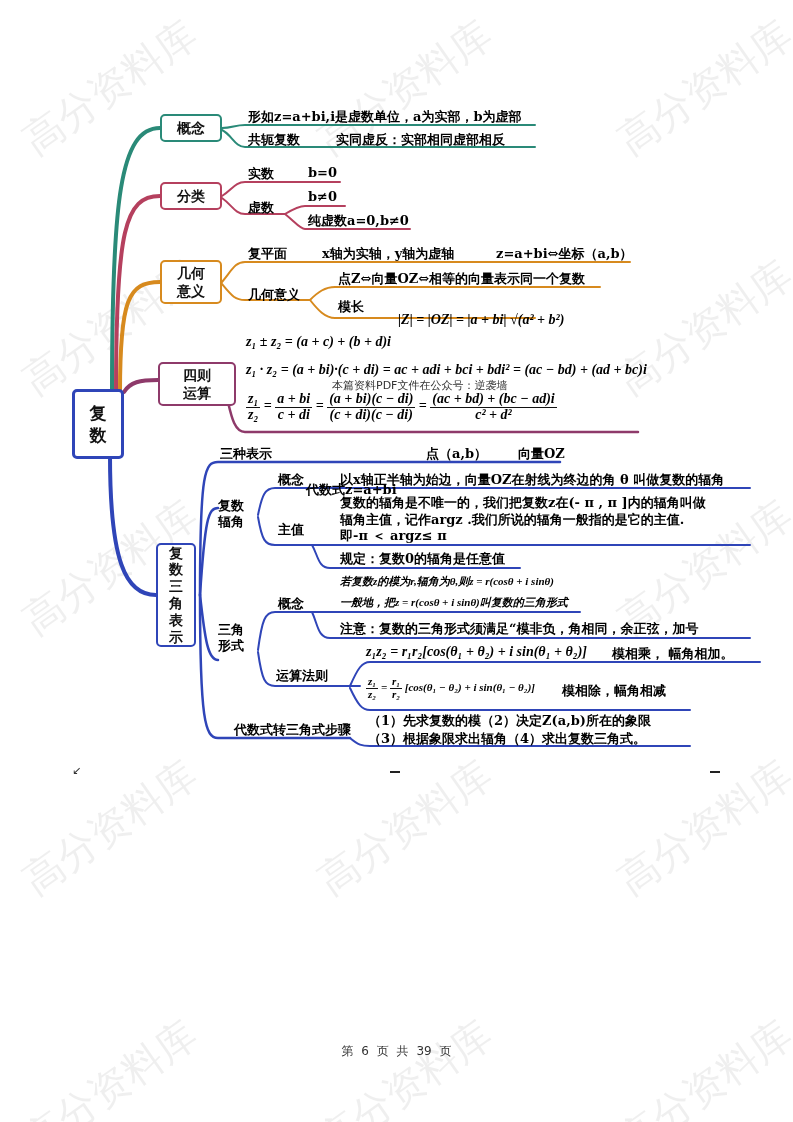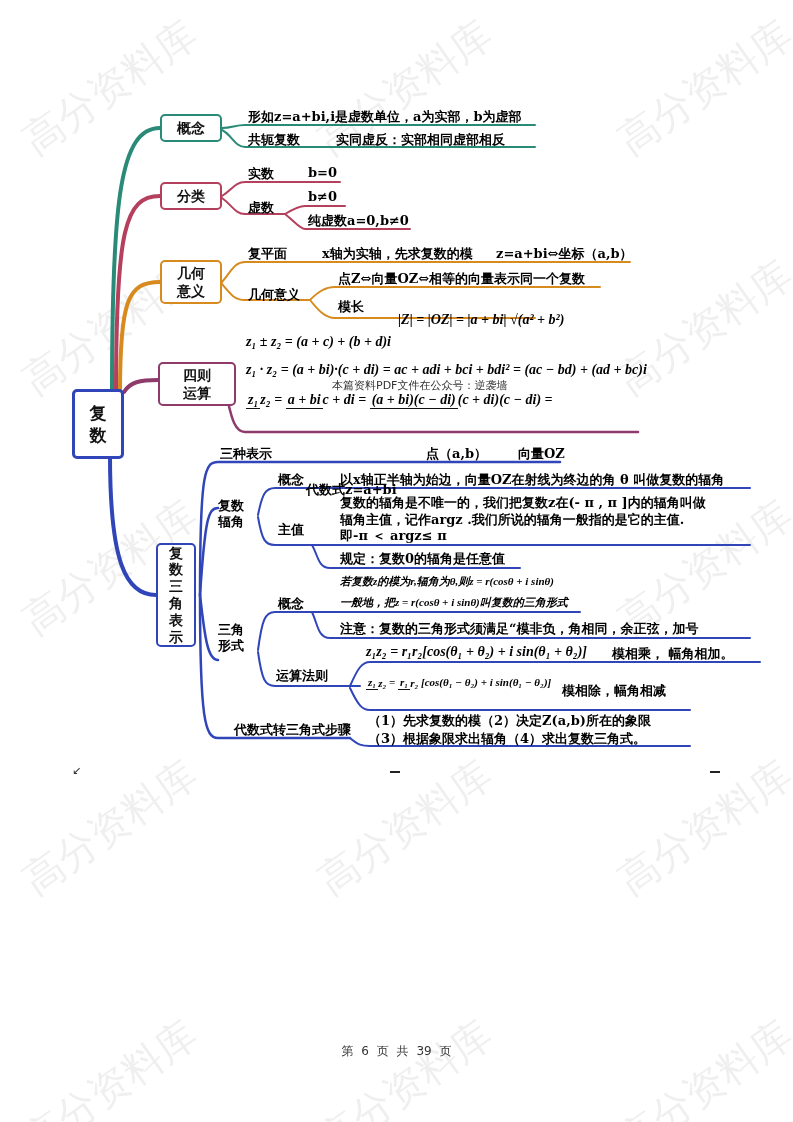--- a/index.html
+++ b/index.html
@@ -7,21 +7,21 @@
          font-family:"DejaVu Serif","Liberation Serif",serif; color:#111; }
   .wm { position:absolute; font-family:"DejaVu Sans",sans-serif; font-size:40px; color:#000;
         opacity:0.06; transform:rotate(-35deg); white-space:nowrap; pointer-events:none; }
   svg.lines { position:absolute; left:0; top:0; }
   .box { position:absolute; background:#fff; border:2px solid; border-radius:5px;
          display:flex; align-items:center; justify-content:center; text-align:center;
          font-size:14px; font-weight:bold; line-height:1.3; box-sizing:border-box; }
   .t { position:absolute; font-size:13px; white-space:nowrap; font-weight:bold; color:#000000; }
   .m { font-family:"Liberation Serif",serif; font-style:italic; font-weight:bold; font-size:14px; }
   .small { font-size:11px; font-weight:normal; font-family:"DejaVu Sans",sans-serif; color:#333; }
-  .frac { display:inline-flex; flex-direction:row; align-items:center; vertical-align:middle; line-height:1.05; }
+  .frac { display:inline-flex; flex-direction:column; align-items:center; vertical-align:middle; line-height:1.05; }
   .frac > span:first-child { border-bottom:1.5px solid #111; padding:0 2px; }
   .dash { position:absolute; width:10px; height:2px; background:#222; }
   .footer { position:absolute; top:1043px; left:0; width:793px; text-align:center;
             font-family:"DejaVu Sans",sans-serif; font-size:12px; color:#333; word-spacing:4px; }
 </style>
 </head>
 <body>
 
 <div class="wm" style="left:10px;top:60px;">高分资料库</div>
 <div class="wm" style="left:305px;top:60px;">高分资料库</div>
@@ -88,21 +88,21 @@
 <div class="box" style="left:160px;top:182px;width:62px;height:28px;border-color:#b5405e;">分类</div>
 <div class="t" style="left:248px;top:165px;">实数</div>
 <div class="t" style="left:308px;top:165px;">b=0</div>
 <div class="t" style="left:248px;top:199px;">虚数</div>
 <div class="t" style="left:308px;top:189px;">b≠0</div>
 <div class="t" style="left:308px;top:212px;">纯虚数a=0,b≠0</div>
 
 <div class="box" style="left:160px;top:260px;width:62px;height:44px;border-color:#d78a1e;white-space:pre;">几何
 意义</div>
 <div class="t" style="left:248px;top:245px;">复平面</div>
-<div class="t" style="left:322px;top:245px;">x轴为实轴，先求复数的模</div>
+<div class="t" style="left:322px;top:245px;">x轴为实轴，y轴为虚轴</div>
 <div class="t" style="left:496px;top:245px;">z=a+bi⇔坐标（a,b）</div>
 <div class="t" style="left:248px;top:286px;font-family:Liberation Mono, monospace;">几何意义</div>
 <div class="t" style="left:338px;top:270px;">点Z⇔向量OZ⇔相等的向量表示同一个复数</div>
 <div class="t" style="left:338px;top:298px;">模长</div>
 <div class="t m" style="left:398px;top:312px;">|Z| = |OZ| = |a + bi| √(a² + b²)</div>
 
 <div class="box" style="left:158px;top:362px;width:78px;height:44px;border-color:#8e3a6a;white-space:pre;">四则
 运算</div>
 <div class="t m" style="left:246px;top:334px;">z₁ ± z₂ = (a + c) + (b + d)i</div>
 <div class="t m" style="left:246px;top:362px;">z₁ · z₂ = (a + bi)·(c + di) = ac + adi + bci + bdi² = (ac − bd) + (ad + bc)i</div>
@@ -113,20 +113,24 @@
       <span>z₂</span>
     </span> =
   <span class="frac">
       <span>a + bi</span>
       <span>c + di</span>
     </span> =
   <span class="frac">
       <span>(a + bi)(c − di)</span>
       <span>(c + di)(c − di)</span>
     </span> =
+  <span class="frac">
+      <span>(ac + bd) + (bc − ad)i</span>
+      <span>c² + d²</span>
+    </span>
 </div>
 
 <div class="box" style="left:156px;top:543px;width:40px;height:104px;border-color:#2f45b8;white-space:pre;line-height:1.2;">复
 数
 三
 角
 表
 示</div>
 <div class="t" style="left:220px;top:445px;">三种表示</div>
 <div class="t" style="left:306px;top:445px;margin-top:36px;">代数式z=a+bi</div>

